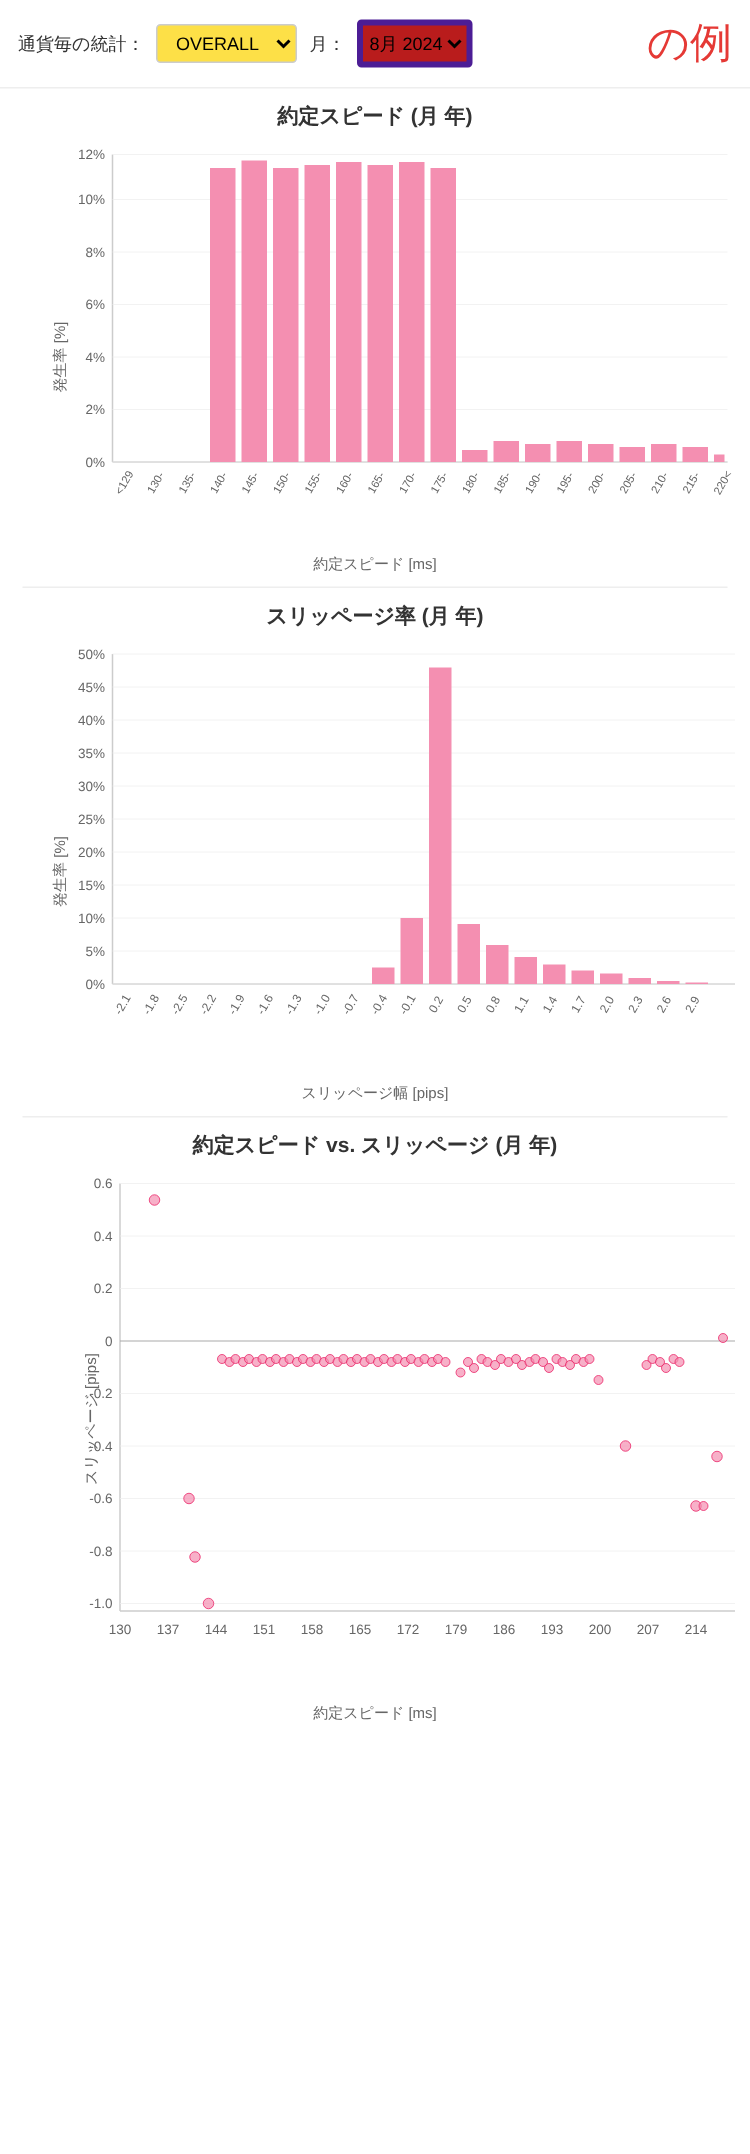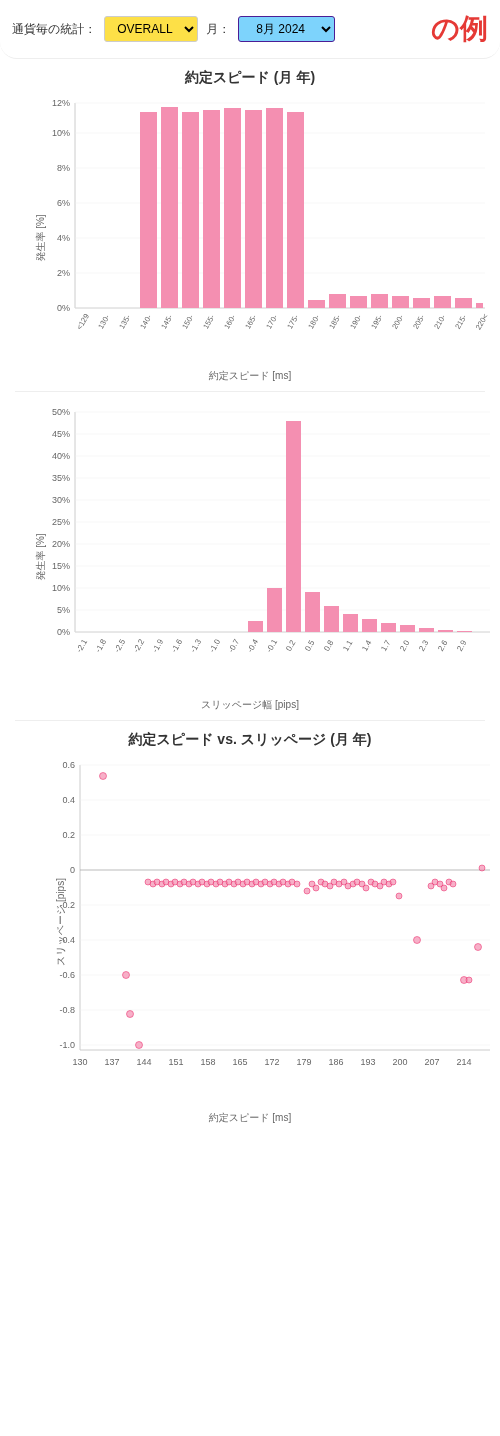--- a/index.html
+++ b/index.html
@@ -9,46 +9,45 @@
       width: 500px;
       font-size: 12px;
       color: #333;
     }
     .top-bar {
       display: flex;
       align-items: center;
       padding: 10px 12px;
       border-bottom: 1px solid #eee;
       gap: 8px;
-      border-radius: 17px;
     }
     .top-bar label {
       font-size: 12px;
       white-space: nowrap;
     }
     .select-box {
       border: 1px solid #ccc;
       border-radius: 3px;
       padding: 4px 8px;
       font-size: 12px;
       background: #fde047;
       cursor: pointer;
     }
     .month-select {
-      border: 1px solid #4c1d95;
+      border: 4px solid #4c1d95;
       border-radius: 3px;
-      padding: 4px 13px;
+      padding: 4px 0;
       font-size: 12px;
-      background: #7dd3fc;
+      background: #b91c1c;
       cursor: pointer;
     }
     .example-text {
       font-size: 28px;
       color: #e53935;
-      font-weight: bold;
+      font-weight: normal;
       margin-left: auto;
       text-align: center;
     }
     .section {
       padding: 10px 15px 8px 15px;
     }
     .section-title {
       text-align: center;
       font-size: 14px;
       font-weight: bold;
@@ -177,20 +176,21 @@
       <text x="418" y="230" text-anchor="middle" font-size="7.5" fill="#666" transform="rotate(-60,418,230)">215-</text>
       <text x="439" y="230" text-anchor="middle" font-size="7.5" fill="#666" transform="rotate(-60,439,230)">220&lt;</text>
     </svg>
     <div style="position:absolute; bottom:0; left:0; right:0; text-align:center; font-size:10px; color:#666;">約定スピード [ms]</div>
   </div>
 </div>
 
 <hr class="divider">
 
 <div class="section">
+  <div class="section-title">スリッページ率 (月 年)</div>
 
   <div style="position:relative; width:100%; height:310px;">
     <div style="position:absolute; left:2px; top:50%; transform:translateY(-50%) rotate(-90deg); font-size:10px; color:#666; white-space:nowrap; transform-origin:center center;">発生率 [%]</div>
     <svg width="460" height="280" style="position:absolute; left:30px; top:0;">
       <line x1="30" y1="10" x2="30" y2="230" stroke="#ccc" stroke-width="1"></line>
       <line x1="30" y1="230" x2="445" y2="230" stroke="#ccc" stroke-width="1"></line>
 
       <line x1="30" y1="230" x2="445" y2="230" stroke="#eee" stroke-width="0.5"></line>
       <text x="25" y="233" text-anchor="end" font-size="9" fill="#666">0%</text>
 

